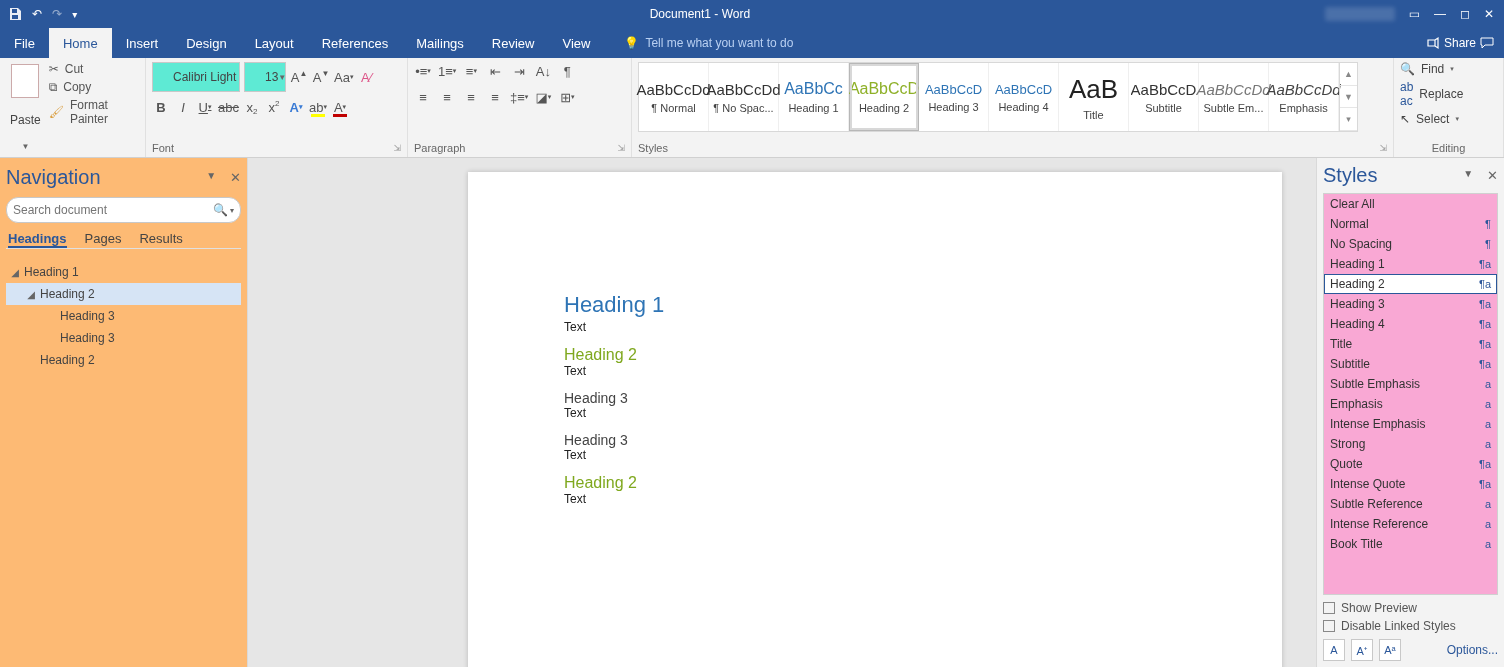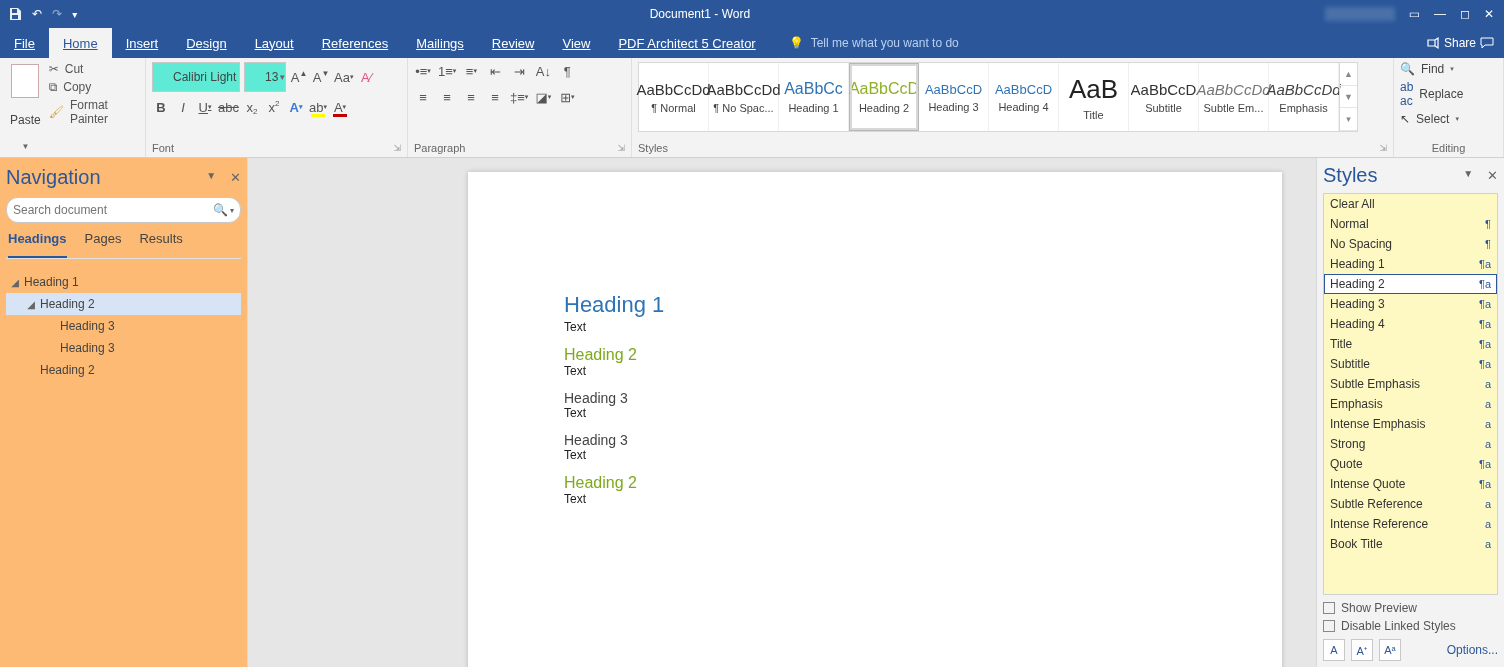--- a/index.html
+++ b/index.html
@@ -9,21 +9,21 @@
 .title-bar { background: #2b579a; height: 28px; display: flex; align-items: center; color: #cde1ff; font-size: 12px; }
 .title-bar .qat { display: flex; align-items: center; gap: 10px; padding: 0 8px; }
 .title-bar .qat span { color: #fff; }
 .title-bar .doc-title { flex: 1; text-align: center; color: #fff; }
 .title-bar .win-ctrls { display: flex; align-items: center; gap: 14px; padding: 0 10px; color: #fff; }
 .title-bar .win-ctrls .blur { width: 70px; height: 14px; background: rgba(255,255,255,.15); filter: blur(2px); border-radius: 2px; }
 
 
 .tabs-row { background: #2b579a; height: 30px; display: flex; align-items: stretch; justify-content: space-between; }
 .tabs { display: flex; }
-.tab { padding: 0 14px; display: flex; align-items: center; color: #fff; font-size: 13px; cursor: default; text-decoration: underline; }
+.tab { padding: 0 14px; display: flex; align-items: center; color: #fff; font-size: 13px; cursor: default; }
 .tab.active { background: #f3f3f3; color: #2b579a; }
 .tab.file { color: #fff; }
 .tell-me { display: flex; align-items: center; color: #b9d0f2; gap: 6px; font-size: 12px; padding-left: 20px; }
 .tabs-right { display: flex; align-items: center; gap: 4px; padding-right: 10px; color: #fff; font-size: 12px; }
 
 
 .ribbon { background: #f3f3f3; height: 100px; border-bottom: 1px solid #d0d0d0; display: flex; }
 .ribbon-group { border-right: 1px solid #e0e0e0; display: flex; flex-direction: column; padding: 4px 6px 0; position: relative; }
 .ribbon-group-label { margin-top: auto; text-align: center; font-size: 11px; color: #666; line-height: 18px; display:flex; justify-content:center; align-items:center; gap:4px;}
 .ribbon-group-label .launcher{font-size:9px;color:#999;margin-left:auto;}
@@ -73,40 +73,40 @@
 
 .workspace{position:absolute;top:158px;left:0;right:0;bottom:0;display:flex;background:#e6e6e6;}
 
 
 .nav-pane{width:248px;background:#fdba74;border-right:1px solid #d9d9d9;display:flex;flex-direction:column;padding:8px 6px 6px;gap:8px;}
 .nav-head{display:flex;align-items:center;justify-content:space-between;} .nav-head h2{font-size:20px;font-weight:400;color:#2b579a;}
 .nav-head .ctl{display:flex;gap:14px;color:#666;font-size:13px;}
 .nav-search{height:26px;border:1px solid #c8c8c8;background:#fff;border-radius:12px;display:flex;align-items:center;padding:0 6px;color:#777;}
 .nav-search input{flex:1;border:none;outline:none;font-size:12px;color:#333;background:transparent;}
 .nav-tabs{display:flex;gap:18px;padding:0 2px;font-size:13px;color:#444;border-bottom:1px solid #e0e0e0;}
-.nav-tabs .tab-i{padding-bottom:10px;cursor:default;}
+.nav-tabs .tab-i{padding-bottom:0;cursor:default;}
 .nav-tabs .tab-i.active{color:#2b579a;font-weight:600;border-bottom:2px solid #2b579a;}
 .nav-tree{flex:1;overflow:auto;font-size:12px;color:#444;padding-top:4px;}
 .tree-row{display:flex;align-items:center;height:22px;padding-left:4px;gap:4px;}
 .tree-row.sel{background:#d6e4f5;}
 .tree-row .caret{width:10px;display:inline-block;color:#666;font-size:10px;text-align:center;}
 .tree-row.lvl1{padding-left:4px;} .tree-row.lvl2{padding-left:20px;} .tree-row.lvl3{padding-left:40px;}
 
 
 .canvas-wrap{flex:1;position:relative;overflow:hidden;}
 .page{position:absolute;top:14px;left:220px;width:814px;min-height:760px;background:#fff;box-shadow:0 0 5px rgba(0,0,0,.2);padding:120px 96px 40px;}
 .page .h1{color:#2e74b5;font-size:22px;font-weight:400;margin-bottom:2px;}
 .page .h2{color:#7fa81e;font-size:16px;font-weight:400;margin-top:12px;}
 .page .h3{color:#444;font-size:14px;font-weight:400;margin-top:12px;}
 .page p{font-size:12px;color:#222;margin-bottom:4px;}
 
 
 .styles-pane{width:188px;background:#f3f3f3;border-left:1px solid #d9d9d9;display:flex;flex-direction:column;padding:6px;gap:6px;}
 .styles-head{display:flex;align-items:center;justify-content:space-between;} .styles-head h2{font-size:20px;font-weight:400;color:#2b579a;}
-.styles-list{flex:1;border:1px solid #d0d0d0;background:#fef9c3;overflow:auto;font-size:12px;}
+.styles-list{flex:1;border:1px solid #d0d0d0;background:#f9a8d4;overflow:auto;font-size:12px;}
 .style-row{height:20px;display:flex;align-items:center;justify-content:space-between;padding:0 6px;color:#333;}
 .style-row.sel{outline:1px solid #2b579a;outline-offset:-1px;background:#fff;}
 .style-row .sym{color:#2b579a;font-size:11px;}
 .styles-opts{display:flex;flex-direction:column;gap:4px;font-size:12px;color:#555;}
 .styles-opts label{display:flex;align-items:center;gap:6px;}
 .styles-foot{display:flex;align-items:center;justify-content:space-between;}
 .styles-foot .icons{display:flex;gap:6px;}
 .styles-foot .icons .ib{width:22px;height:22px;border:1px solid #c8c8c8;background:#fff;display:flex;align-items:center;justify-content:center;font-size:11px;color:#2b579a;}
 .styles-foot .link{color:#2b579a;font-size:12px;}
 
@@ -143,21 +143,20 @@
   <div class="tabs">
     <div class="tab file">File</div>
     <div class="tab active">Home</div>
     <div class="tab">Insert</div>
     <div class="tab">Design</div>
     <div class="tab">Layout</div>
     <div class="tab">References</div>
     <div class="tab">Mailings</div>
     <div class="tab">Review</div>
     <div class="tab">View</div>
-    <div class="tab">PDF Architect 5 Creator</div>
     <div class="tell-me">
       <span>💡</span>
       <span>Tell me what you want to do</span>
     </div>
   </div>
   <div class="tabs-right">
     <span>
       <svg width="14" height="14" viewBox="0 0 14 14">
           <path fill="none" stroke="#fff" stroke-width="1.2" d="M9 4l3-2v10l-3-2M2 4h7v6H2z"></path>
         </svg>

